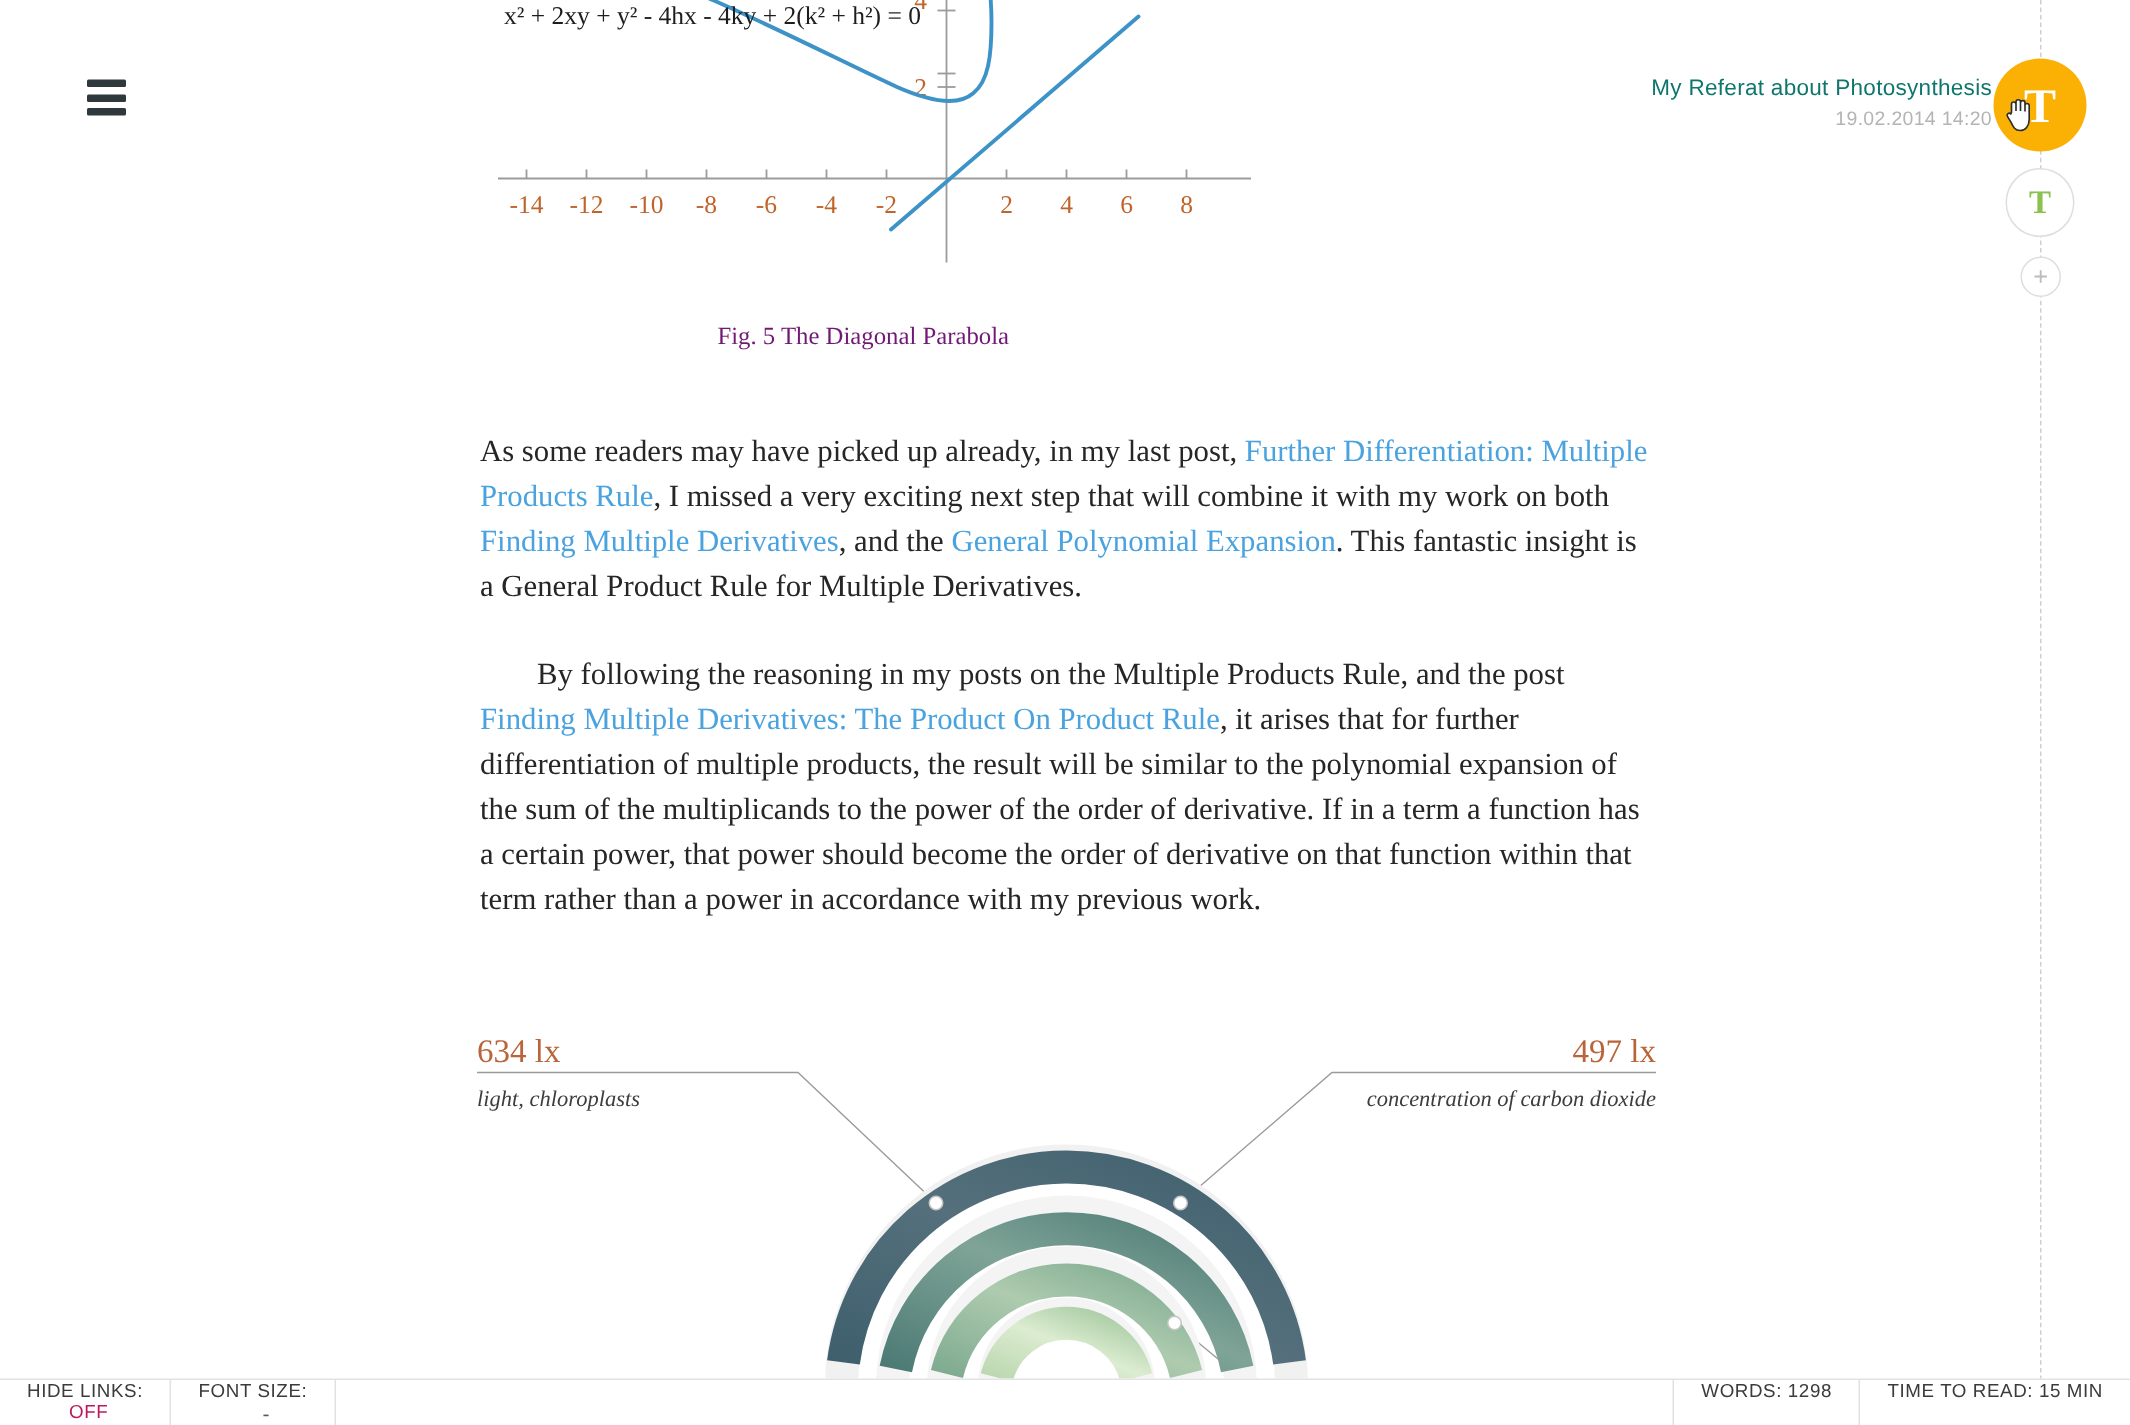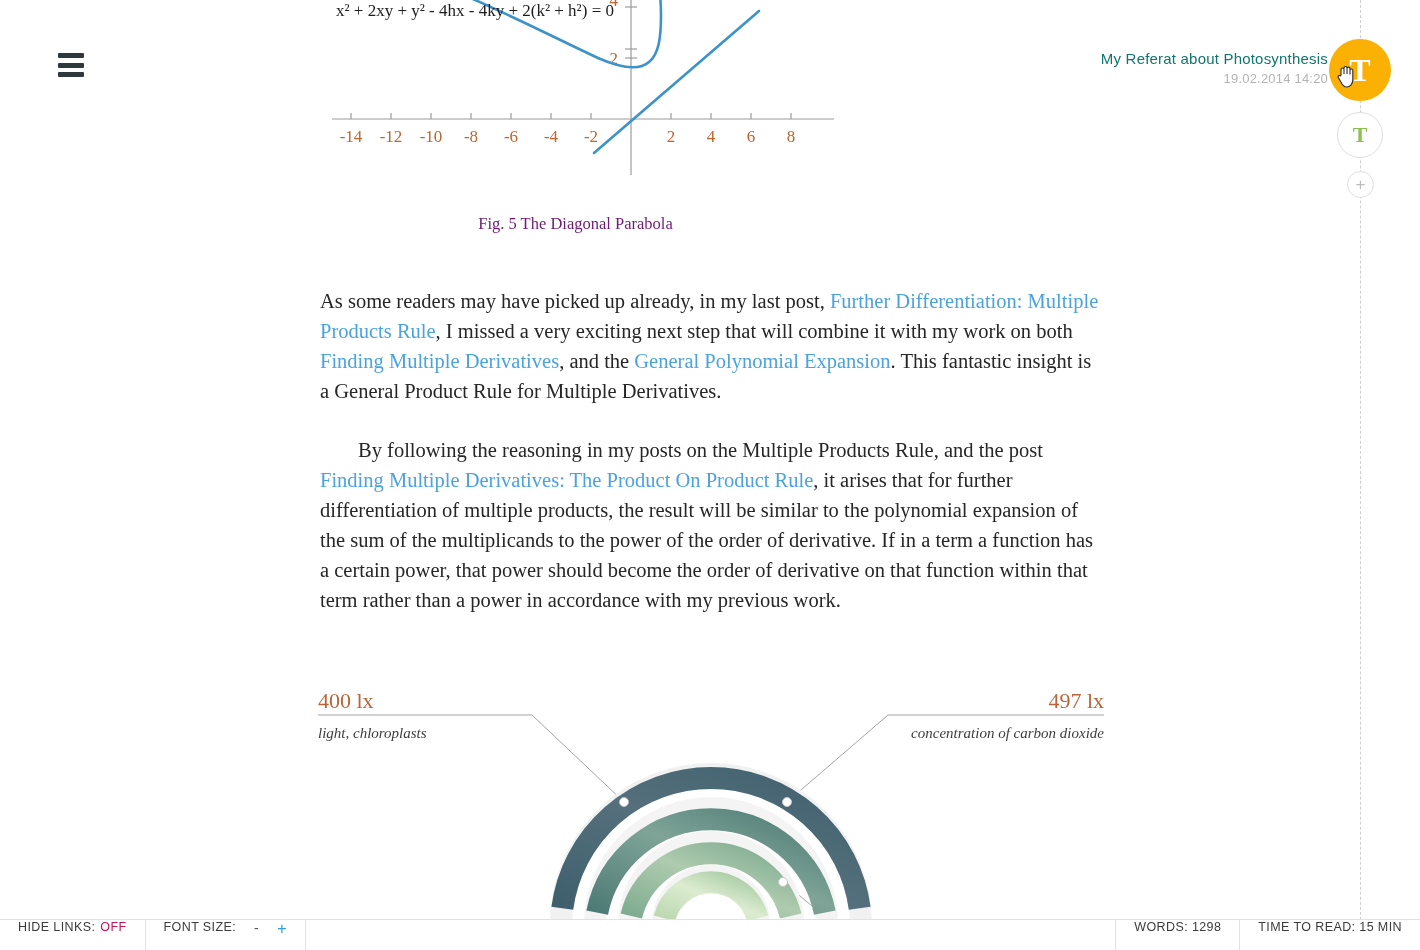--- a/index.html
+++ b/index.html
@@ -105,22 +105,22 @@
 
   
   .statusbar {
     position: absolute; left: 0; bottom: 0; width: 1420px; height: 31px;
     border-top: 1px solid #e2e2e2; background: #fff;
     display: flex; align-items: stretch;
     font-family: "Liberation Sans", sans-serif;
     font-size: 12.5px; letter-spacing: .4px;
   }
   .sb-cell {
-    display:flex; align-items:flex-start; padding: 0 18px;
-    color: #3b3b3b; white-space: nowrap;
+    display:flex; align-items:center; padding: 0 18px;
+    color: #3b3b3b; white-space: nowrap; flex-direction: column;
   }
   .sb-div { width:1px; background:#e2e2e2; }
   .sb-spacer { flex: 1 1 auto; }
   .sb-muted { color:#be185d; margin-left: 5px; }
   .sb-minus { color:#5a5a5a; margin-left: 18px; cursor:pointer; font-size:14px;}
   .sb-plus { color:#2e9fd6; margin-left: 18px; cursor:pointer; font-size:16px;}
   .sb-label { color:#3b3b3b; }
 </style>
 </head>
 <body>
@@ -205,21 +205,21 @@
     </svg>
   </div>
   <div class="fig1-caption">Fig. 5 The Diagonal Parabola</div>
 
   <div class="article">
     <p id="para0"><span>As some readers may have picked up already, in my last post, </span><a href="#">Further Differentiation: Multiple Products Rule</a><span>, I missed a very exciting next step that will combine it with my work on both </span><a href="#">Finding Multiple Derivatives</a><span>, and the </span><a href="#">General Polynomial Expansion</a><span>.  This fantastic insight is a General Product Rule for Multiple Derivatives.</span></p>
     <p class="indent" id="para1"><span>By following the reasoning in my posts on the Multiple Products Rule, and the post </span><a href="#">Finding Multiple Derivatives: The Product On Product Rule</a><span>, it arises that for further differentiation of multiple products, the result will be similar to the polynomial expansion of the sum of the multiplicands to the power of the order of derivative.  If in a term a function has a certain power, that power should become the order of derivative on that function within that term rather than a power in accordance with my previous work.</span></p>
   </div>
 
   <div class="fig2">
-    <div class="lx-left">400 lx</div>
+    <div class="lx-left">634 lx</div>
     <div class="lbl-left">light, chloroplasts</div>
     <div class="lx-right">497 lx</div>
     <div class="lbl-right">concentration of carbon dioxide</div>
 
     <svg width="786" height="240" viewBox="0 0 786 240" style="position:absolute;left:0;top:0;">
       <defs>
         <linearGradient id="g1" x1="0" y1="1" x2="1" y2="0">
           <stop offset="0%" stop-color="#3f5f6d"></stop>
           <stop offset="50%" stop-color="#55707c"></stop>
           <stop offset="100%" stop-color="#3f5f6d"></stop>

